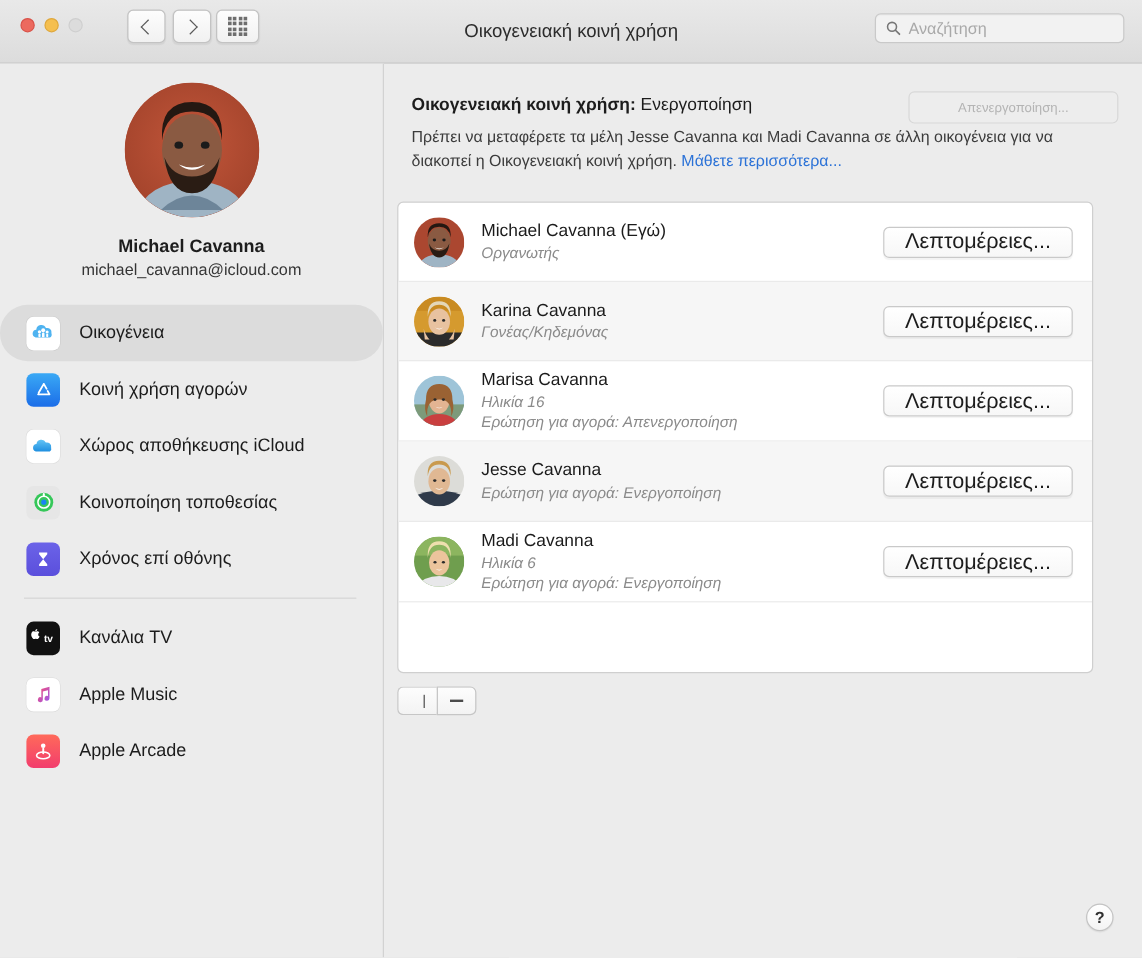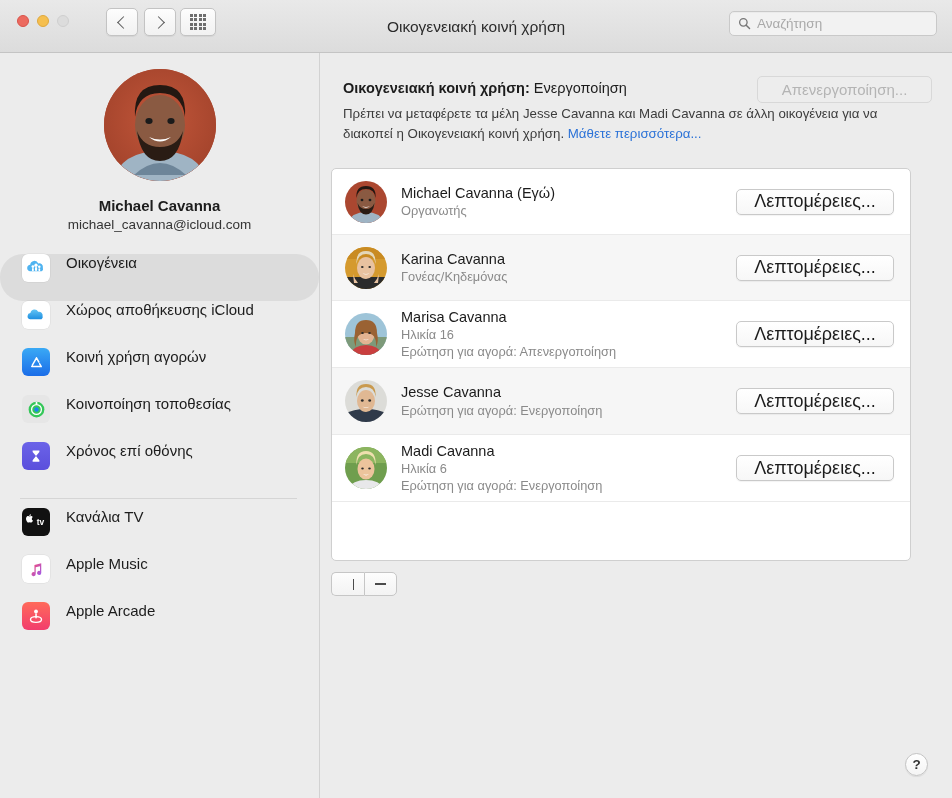--- a/index.html
+++ b/index.html
@@ -158,21 +158,21 @@
     margin-top: 3px;
     font-size: 13.5px;
     color: #353535;
   }
 
   .nav-list { margin-top: 22px; }
 
   .nav-item {
     height: 47px;
     display: flex;
-    align-items: flex-start;
+    align-items: center;
     padding-left: 22px;
     cursor: default;
     border-radius: 23px;
   }
   .nav-item.selected { background: #dcdcdc; }
   .nav-item .ni-label {
     margin-left: 16px;
     font-size: 15px;
     color: #1c1c1c;
   }
@@ -219,21 +219,21 @@
   .status-line b { font-weight: bold; }
 
   .turnoff-btn {
     position: absolute;
     top: 21px; right: 20px;
     width: 175px; height: 27px;
     border-radius: 5px;
     background: #ededed;
     border: 1px solid #d8d8d8;
     color: #b4b4b4;
-    font-size: 15px;
+    font-size: 11px;
     font-family: inherit;
     display: flex; align-items: center; justify-content: center;
     cursor: default;
   }
 
   .desc {
     position: absolute;
     top: 49px; left: 22px;
     width: 570px;
     font-size: 13.3px;
@@ -279,20 +279,21 @@
   }
   .m-name {
     font-size: 14.5px;
     color: #1b1b1b;
     line-height: 1.25;
   }
   .m-sub {
     font-size: 12.8px;
     color: #8a8a8a;
     line-height: 1.33;
+    font-style: italic;
   }
 
   .details-btn {
     margin-right: 16px;
     width: 158px; height: 26px;
     border-radius: 5px;
     background: linear-gradient(to bottom, #ffffff, #f7f7f7);
     border: 1px solid #c9c9c9;
     box-shadow: 0 1px 1px rgba(0,0,0,0.05);
     font-size: 18px;
@@ -428,41 +429,41 @@
             <circle cx="15.6" cy="10.6" r="1.4" fill="#fff"></circle>
             <rect x="7.6" y="12" width="2" height="3.4" rx="1" fill="#fff"></rect>
             <rect x="10.9" y="11" width="2.3" height="4.4" rx="1.1" fill="#fff"></rect>
             <rect x="14.7" y="12.2" width="1.9" height="3.2" rx="0.95" fill="#fff"></rect>
           </svg>
         </span>
         <span class="ni-label">Οικογένεια</span>
       </div>
 
       <div class="nav-item">
+        <span class="icon-chip chip-appstore">
+          <svg viewBox="0 0 24 24" width="19" height="19">
+            <path d="M6 17.2 h12 M12 6.2 L6.6 15.6 M12 6.2 l3 5.2 M16 13.6 l2 3.6" stroke="#fff" stroke-width="1.9" stroke-linecap="round" fill="none"></path>
+          </svg>
+        </span>
+        <span class="ni-label">Κοινή χρήση αγορών</span>
+      </div>
+
+      <div class="nav-item">
         <span class="icon-chip chip-white">
           <svg viewBox="0 0 24 24" width="22" height="22">
             <defs>
               <linearGradient id="cg" x1="0" y1="0" x2="0" y2="1">
                 <stop offset="0%" stop-color="#62c4f5"></stop>
                 <stop offset="100%" stop-color="#1f8fe0"></stop>
               </linearGradient>
             </defs>
             <path d="M5.4 16.6 a3.4 3.4 0 0 1 .5 -6.7 a4.5 4.5 0 0 1 8.5 -1.4 a3.9 3.9 0 0 1 4.8 4.5 a3.1 3.1 0 0 1 -1.2 3.6 z" fill="url(#cg)"></path>
           </svg>
         </span>
         <span class="ni-label">Χώρος αποθήκευσης iCloud</span>
-      </div>
-
-      <div class="nav-item">
-        <span class="icon-chip chip-appstore">
-          <svg viewBox="0 0 24 24" width="19" height="19">
-            <path d="M6 17.2 h12 M12 6.2 L6.6 15.6 M12 6.2 l3 5.2 M16 13.6 l2 3.6" stroke="#fff" stroke-width="1.9" stroke-linecap="round" fill="none"></path>
-          </svg>
-        </span>
-        <span class="ni-label">Κοινή χρήση αγορών</span>
       </div>
 
       <div class="nav-item">
         <span class="icon-chip chip-findmy">
           <svg viewBox="0 0 24 24" width="21" height="21">
             <circle cx="12" cy="12" r="9" fill="#35c759"></circle>
             <circle cx="12" cy="12" r="5.6" fill="none" stroke="#fff" stroke-width="1.5"></circle>
             <circle cx="12" cy="12" r="2.5" fill="#1b84f2"></circle>
             <rect x="11" y="3.2" width="2" height="3.4" rx="1" fill="#fff"></rect>
           </svg>

